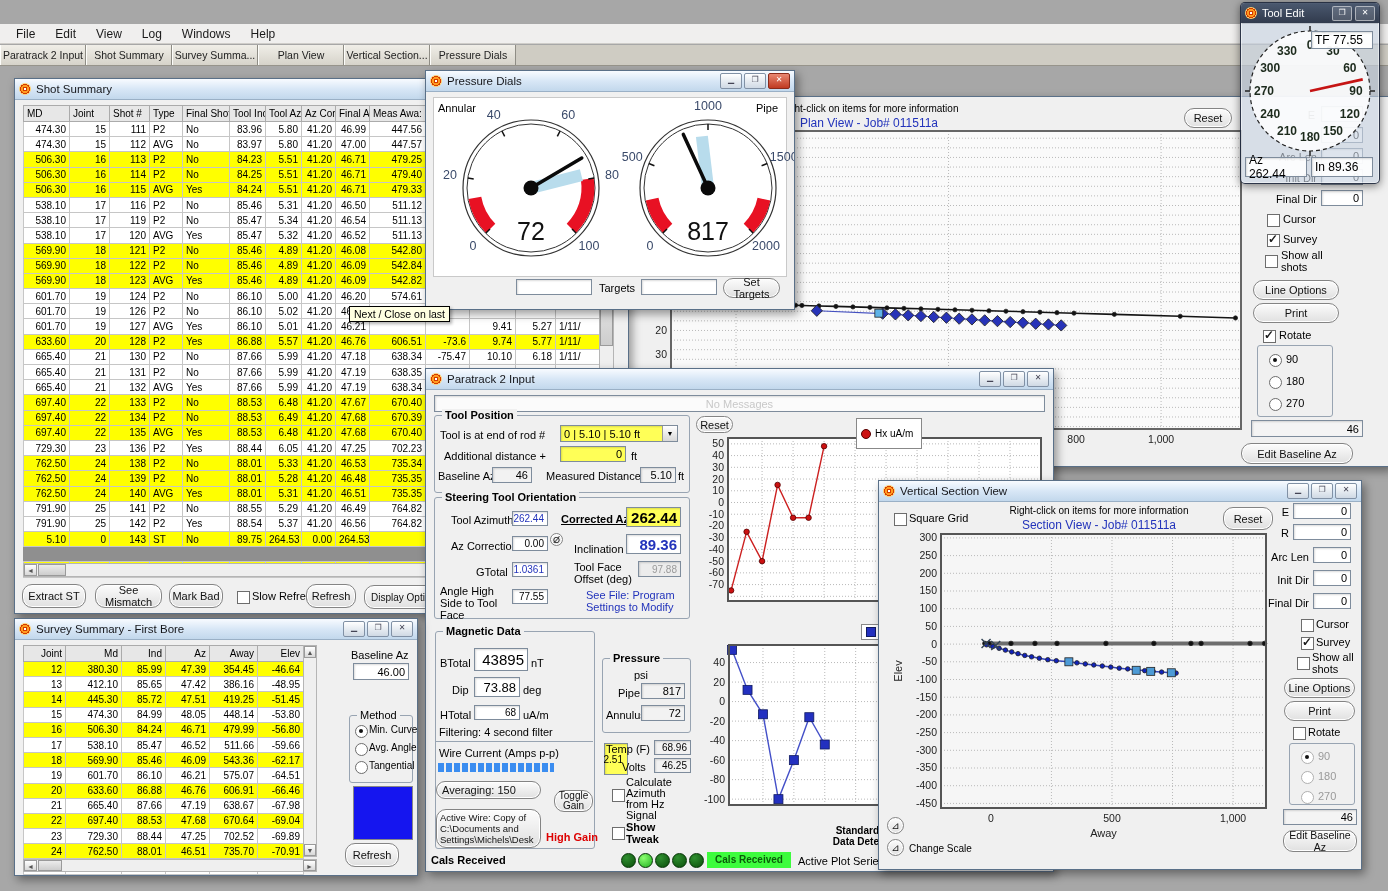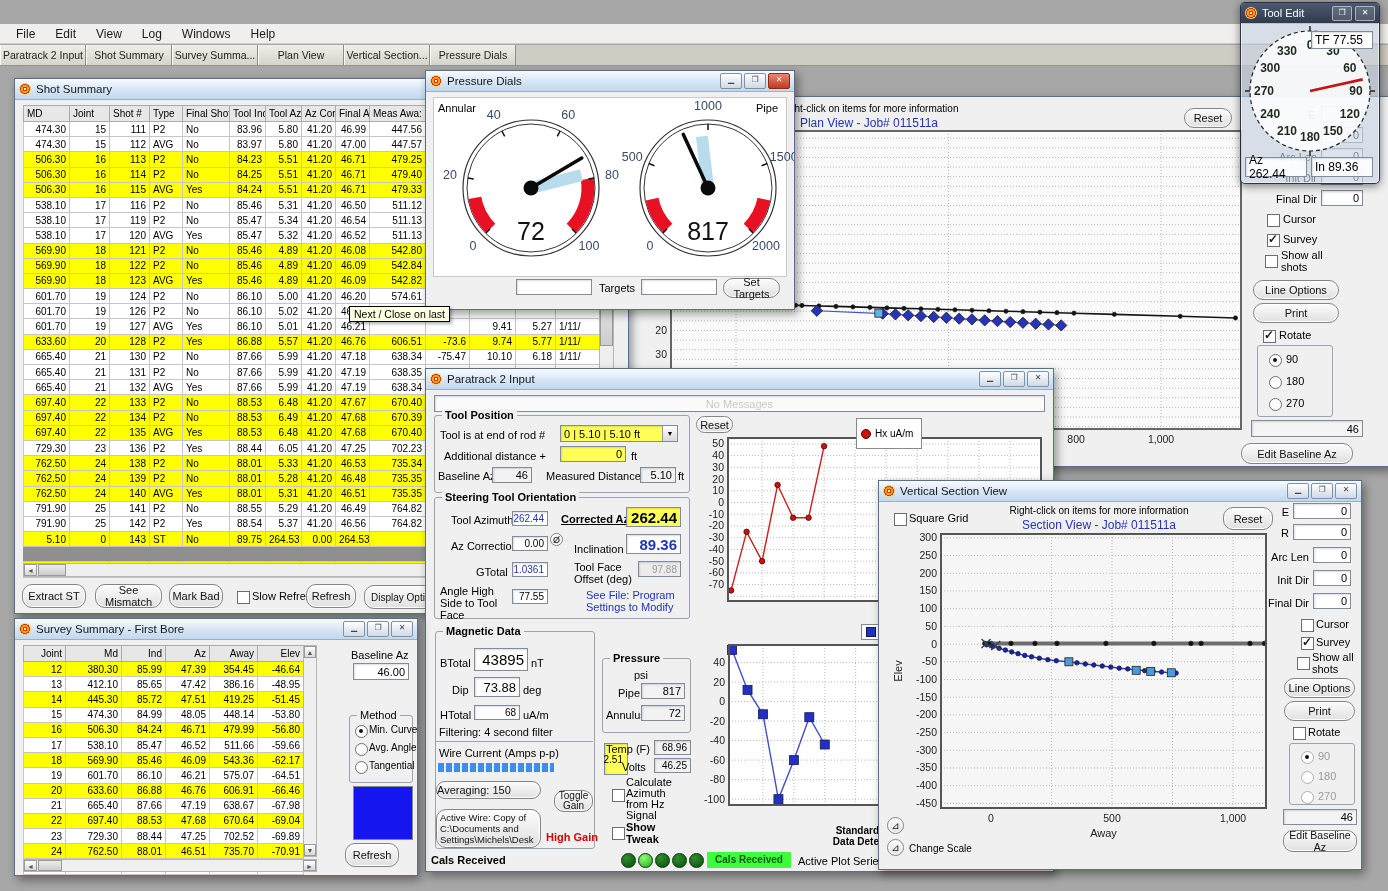--- a/index.html
+++ b/index.html
@@ -868,21 +868,21 @@
     <div class="fld" style="left:48px;top:336px;width:46px;height:15px;font-size:10px">68</div>
     <div class="lbl" style="left:97px;top:340px">uA/m</div>
     <div class="lbl" style="left:13px;top:357px">Filtering: 4 second filter</div>
     <div class="abs" style="left:9px;top:372px;width:158px;height:1px;background:#98a4b2"></div>
     <div class="lbl" style="left:13px;top:378px">Wire Current (Amps p-p)</div>
     <div class="fld yel" style="left:178px;top:374px;width:24px;height:32px;font-size:10px">
         <span>2.51</span>
         <span style="width:1px;height:11px;background:#000;margin-left:1px"></span>
       </div>
     <div class="wirebar" style="left:12px;top:394px;width:116px;height:9px"></div>
-    <div class="btn" style="left:10px;top:412px;width:105px;height:18px;justify-content:flex-start;">Averaging: 150</div>
+    <div class="btn" style="left:10px;top:412px;width:105px;height:18px;justify-content:flex-start;padding-left:5px">Averaging: 150</div>
     <div class="btn" style="left:128px;top:421px;width:39px;height:22px;font-size:10px;white-space:normal;line-height:10px">Toggle Gain</div>
     <div class="btn" style="left:10px;top:440px;width:105px;height:39px;font-size:9.5px;white-space:normal;line-height:11px;justify-content:flex-start;text-align:left;padding:0 3px">Active Wire: Copy of C:\Documents and Settings\Michels\Desk</div>
     <div class="lbl" style="left:120px;top:462px;color:#dd0000;font-weight:bold">High Gain</div>
 
     <div class="grp" style="left:176px;top:289px;width:87px;height:73px">
       <span class="glab">Pressure</span>
     </div>
     <div class="lbl" style="left:208px;top:300px">psi</div>
     <div class="lbl" style="left:192px;top:318px">Pipe</div>
     <div class="fld" style="left:215px;top:314px;width:44px;height:16px;background:#f2f2f2">817</div>

